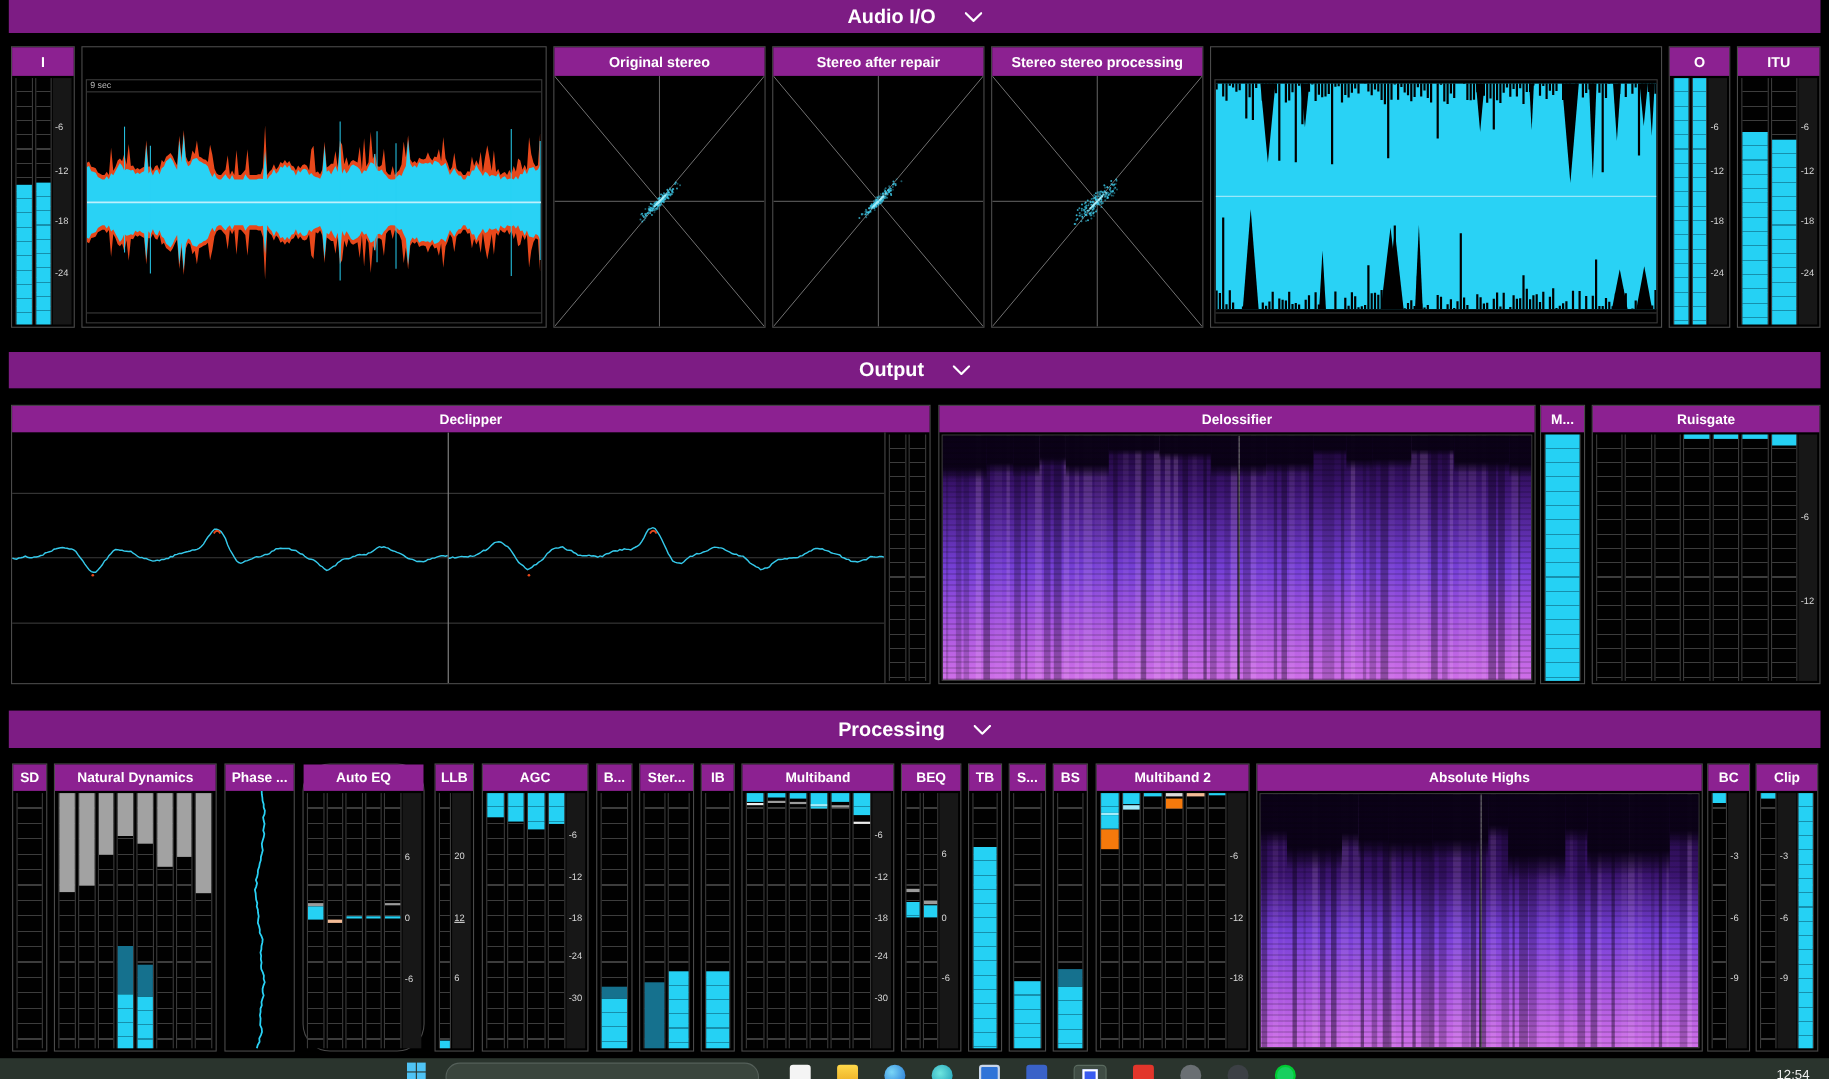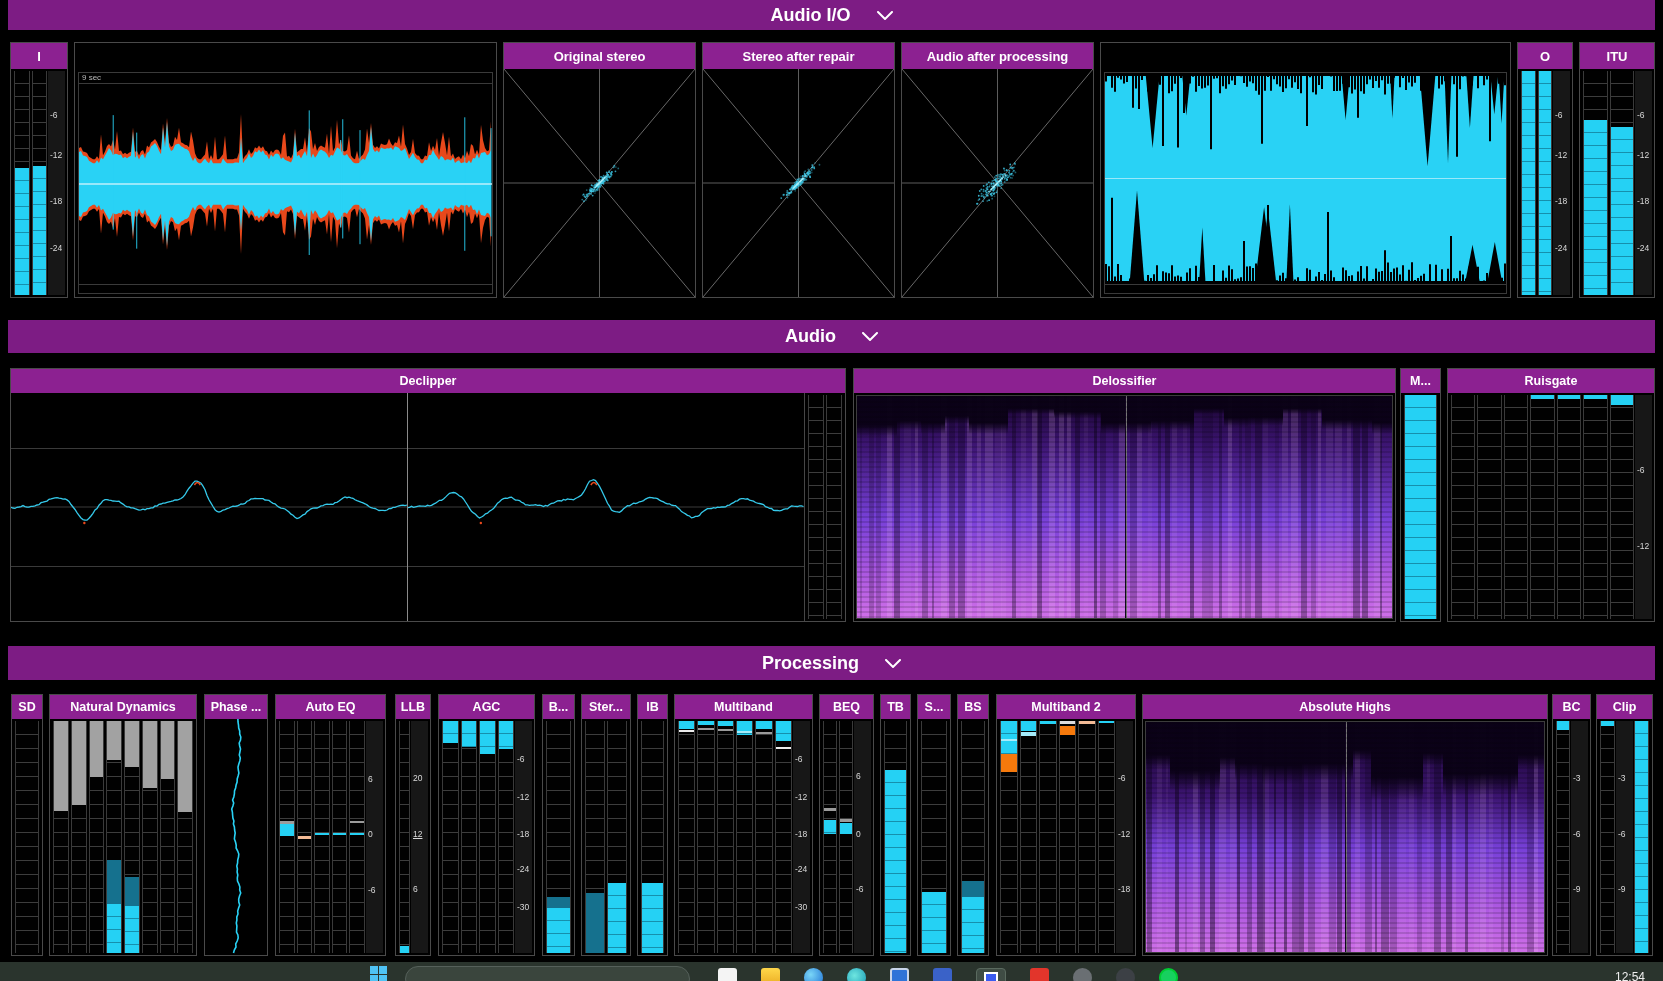--- a/index.html
+++ b/index.html
@@ -40,21 +40,21 @@
   #p-itu{left:1579px;width:76px;}
 
   #p-declipper{left:10px;width:836px;}
   #p-delossifier{left:853px;width:543px;}
   #p-m{left:1400px;width:41px;}
   #p-ruisgate{left:1447px;width:208px;}
 
   #p-sd{left:11px;width:32px;}
   #p-nd{left:49px;width:148px;}
   #p-phase{left:204px;width:64px;}
-  #p-autoeq{left:275px;width:111px;}
+  #p-autoeq{left:275px;width:111px;border-radius:25px;}
   #p-llb{left:395px;width:36px;}
   #p-agc{left:438px;width:97px;}
   #p-b{left:542px;width:33px;}
   #p-ster{left:581px;width:50px;}
   #p-ib{left:637px;width:31px;}
   #p-multiband{left:674px;width:139px;}
   #p-beq{left:819px;width:55px;}
   #p-tb{left:880px;width:31px;}
   #p-s{left:917px;width:34px;}
   #p-bs{left:957px;width:32px;}
@@ -123,21 +123,21 @@
 </head>
 <body>
 
 <div class="secbar" id="bar-audio">
   <span class="sectitle">Audio I/O</span>
   <svg class="chev" width="16" height="9">
       <polyline points="1,1 8,8 15,1" fill="none" stroke="#fff" stroke-width="2" stroke-linecap="round"></polyline>
     </svg>
 </div>
 <div class="secbar" id="bar-repair">
-  <span class="sectitle">Audio</span>
+  <span class="sectitle">Output</span>
   <svg class="chev" width="16" height="9">
       <polyline points="1,1 8,8 15,1" fill="none" stroke="#fff" stroke-width="2" stroke-linecap="round"></polyline>
     </svg>
 </div>
 <div class="secbar" id="bar-processing">
   <span class="sectitle">Processing</span>
   <svg class="chev" width="16" height="9">
       <polyline points="1,1 8,8 15,1" fill="none" stroke="#fff" stroke-width="2" stroke-linecap="round"></polyline>
     </svg>
 </div>
@@ -669,21 +669,21 @@
         <circle cx="101.88672507002391" cy="107.61327492997609" r="0.8" fill="#a5ecf8" opacity="0.73"></circle>
         <circle cx="89.22562852538144" cy="120.27437147461856" r="0.8" fill="#a5ecf8" opacity="0.60"></circle>
         <circle cx="95.73382295893335" cy="113.76617704106665" r="0.8" fill="#a5ecf8" opacity="0.63"></circle>
         <circle cx="94.26777961555682" cy="115.23222038444318" r="0.8" fill="#a5ecf8" opacity="0.65"></circle>
       </svg>
     </div>
 </div>
 
 <div class="panel r1" id="p-sproc">
   <div class="phead">
-      <span>Audio after processing</span>
+      <span>Stereo stereo processing</span>
     </div>
   <div class="pbody scatter">
       <svg width="191" height="228" style="position: absolute; inset: 0px;">
         <line x1="0" y1="0" x2="191" y2="228" stroke="#9a9a9a" stroke-width="0.8" opacity="0.85"></line>
         <line x1="0" y1="228" x2="191" y2="0" stroke="#9a9a9a" stroke-width="0.8" opacity="0.85"></line>
         <line x1="95.5" y1="0" x2="95.5" y2="228" stroke="#8a8a8a" stroke-width="0.8" opacity="0.85"></line>
         <line x1="0" y1="114" x2="191" y2="114" stroke="#8a8a8a" stroke-width="0.8" opacity="0.85"></line>
         <circle cx="92.49680775755411" cy="127.35437675274396" r="0.9" fill="#3ec9e8" opacity="0.30"></circle>
         <circle cx="84.45297484604852" cy="119.09504645350366" r="0.9" fill="#3ec9e8" opacity="0.76"></circle>
         <circle cx="87.99322145069344" cy="122.15641060951026" r="0.9" fill="#3ec9e8" opacity="0.67"></circle>

